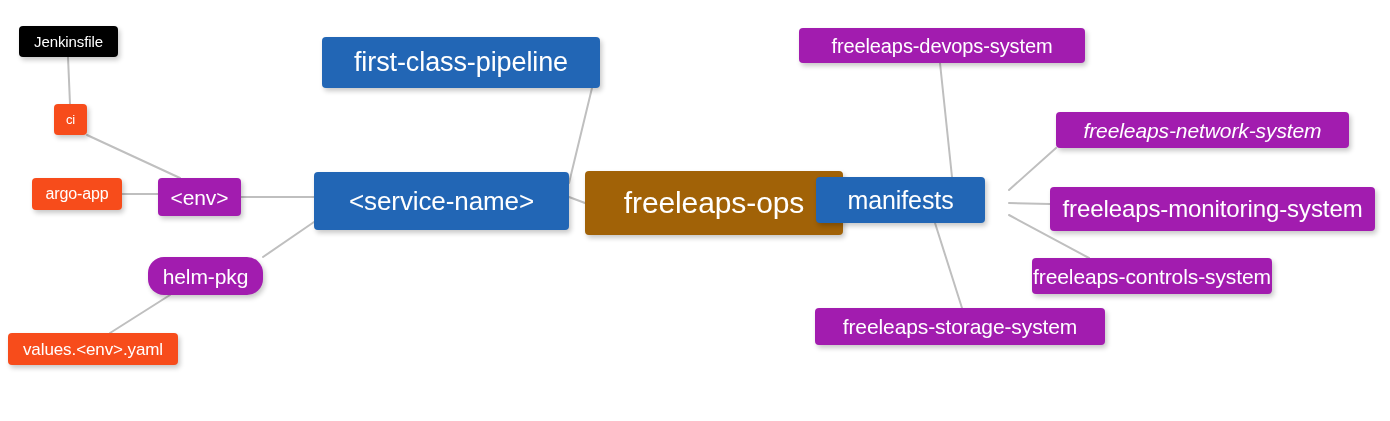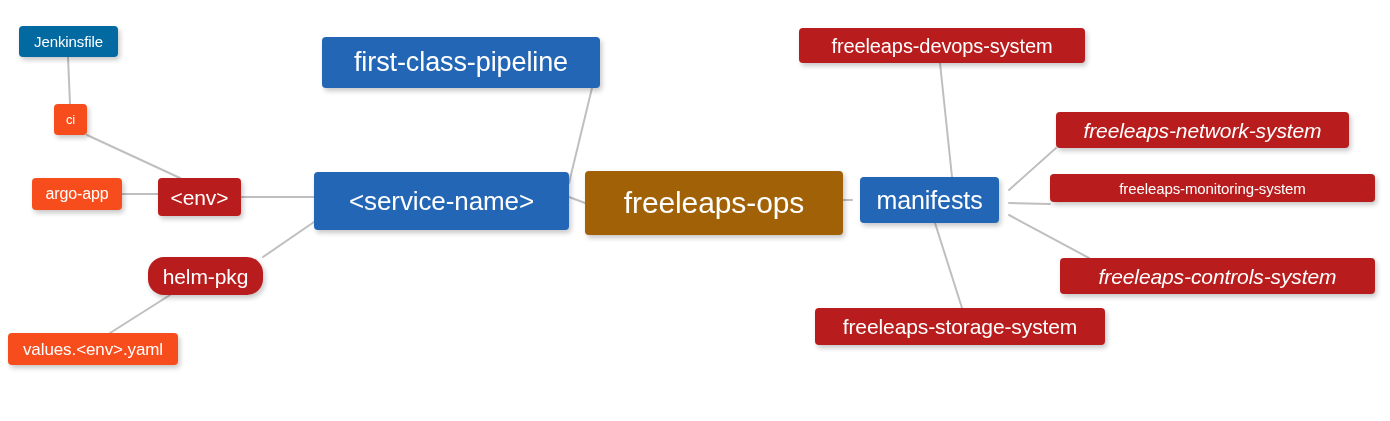--- a/index.html
+++ b/index.html
@@ -40,22 +40,22 @@
     box-shadow: 2px 3px 5px rgba(0,0,0,0.22);
     letter-spacing: -0.1px;
   }
   .node-label {
     display: block;
     white-space: nowrap;
   }
   
   .kind-root   { background: #a16207; }
   .kind-blue   { background: #2266b5; }
-  .kind-green  { background: #b91c1c; }
-  .kind-orange { background: #0369a1; }
+  .kind-green  { background: #a21caf; }
+  .kind-orange { background: #000000; }
   .kind-red    { background: #f74c1b; }
 </style>
 </head>
 <body>
 
 <div id="canvas">
   <svg id="edges" viewBox="0 0 1390 421" xmlns="http://www.w3.org/2000/svg">
       <polyline points="569,197 585,203" fill="none" stroke="#bfbfbf" stroke-width="2" stroke-linecap="round"></polyline>
       <polyline points="843,200 852,200" fill="none" stroke="#bfbfbf" stroke-width="2" stroke-linecap="round"></polyline>
       <polyline points="592,88 569,183" fill="none" stroke="#bfbfbf" stroke-width="2" stroke-linecap="round"></polyline>
@@ -71,21 +71,21 @@
       <polyline points="1009,215 1089,258" fill="none" stroke="#bfbfbf" stroke-width="2" stroke-linecap="round"></polyline>
       <polyline points="935,223 962,308" fill="none" stroke="#bfbfbf" stroke-width="2" stroke-linecap="round"></polyline>
     </svg>
   <div id="node-layer">
       <div class="node kind-root" style="left: 585px; top: 171px; width: 258px; height: 64px; font-size: 30px;">
         <span class="node-label">freeleaps-ops</span>
       </div>
       <div class="node kind-blue" style="left: 314px; top: 172px; width: 255px; height: 58px; font-size: 26px;">
         <span class="node-label">&lt;service-name&gt;</span>
       </div>
-      <div class="node kind-blue" style="left: 860px; top: 177px; width: 139px; height: 46px; font-size: 25px;">
+      <div class="node kind-blue" style="left: 816px; top: 177px; width: 169px; height: 46px; font-size: 25px;">
         <span class="node-label">manifests</span>
       </div>
       <div class="node kind-blue" style="left: 322px; top: 37px; width: 278px; height: 51px; font-size: 27px;">
         <span class="node-label">first-class-pipeline</span>
       </div>
       <div class="node kind-green" style="left: 158px; top: 178px; width: 83px; height: 38px; font-size: 21px;">
         <span class="node-label">&lt;env&gt;</span>
       </div>
       <div class="node kind-green" style="left: 148px; top: 257px; width: 115px; height: 38px; font-size: 21px; border-radius: 16px;">
         <span class="node-label">helm-pkg</span>
@@ -101,23 +101,23 @@
       </div>
       <div class="node kind-red" style="left: 8px; top: 333px; width: 170px; height: 32px; font-size: 17px; text-align: center;">
         <span class="node-label">values.&lt;env&gt;.yaml</span>
       </div>
       <div class="node kind-green" style="left: 799px; top: 28px; width: 286px; height: 35px; font-size: 20px;">
         <span class="node-label">freeleaps-devops-system</span>
       </div>
       <div class="node kind-green" style="left: 1056px; top: 112px; width: 293px; height: 36px; font-size: 21px; font-style: italic;">
         <span class="node-label">freeleaps-network-system</span>
       </div>
-      <div class="node kind-green" style="left: 1050px; top: 174px; width: 325px; height: 28px; font-size: 15px;">
+      <div class="node kind-green" style="left: 1050px; top: 187px; width: 325px; height: 44px; font-size: 24px;">
         <span class="node-label">freeleaps-monitoring-system</span>
       </div>
-      <div class="node kind-green" style="left: 1060px; top: 258px; width: 315px; height: 36px; font-size: 21px; font-style: italic;">
+      <div class="node kind-green" style="left: 1032px; top: 258px; width: 240px; height: 36px; font-size: 21px;">
         <span class="node-label">freeleaps-controls-system</span>
       </div>
       <div class="node kind-green" style="left: 815px; top: 308px; width: 290px; height: 37px; font-size: 21px;">
         <span class="node-label">freeleaps-storage-system</span>
       </div>
     </div>
 </div>
 
 </body></html>

